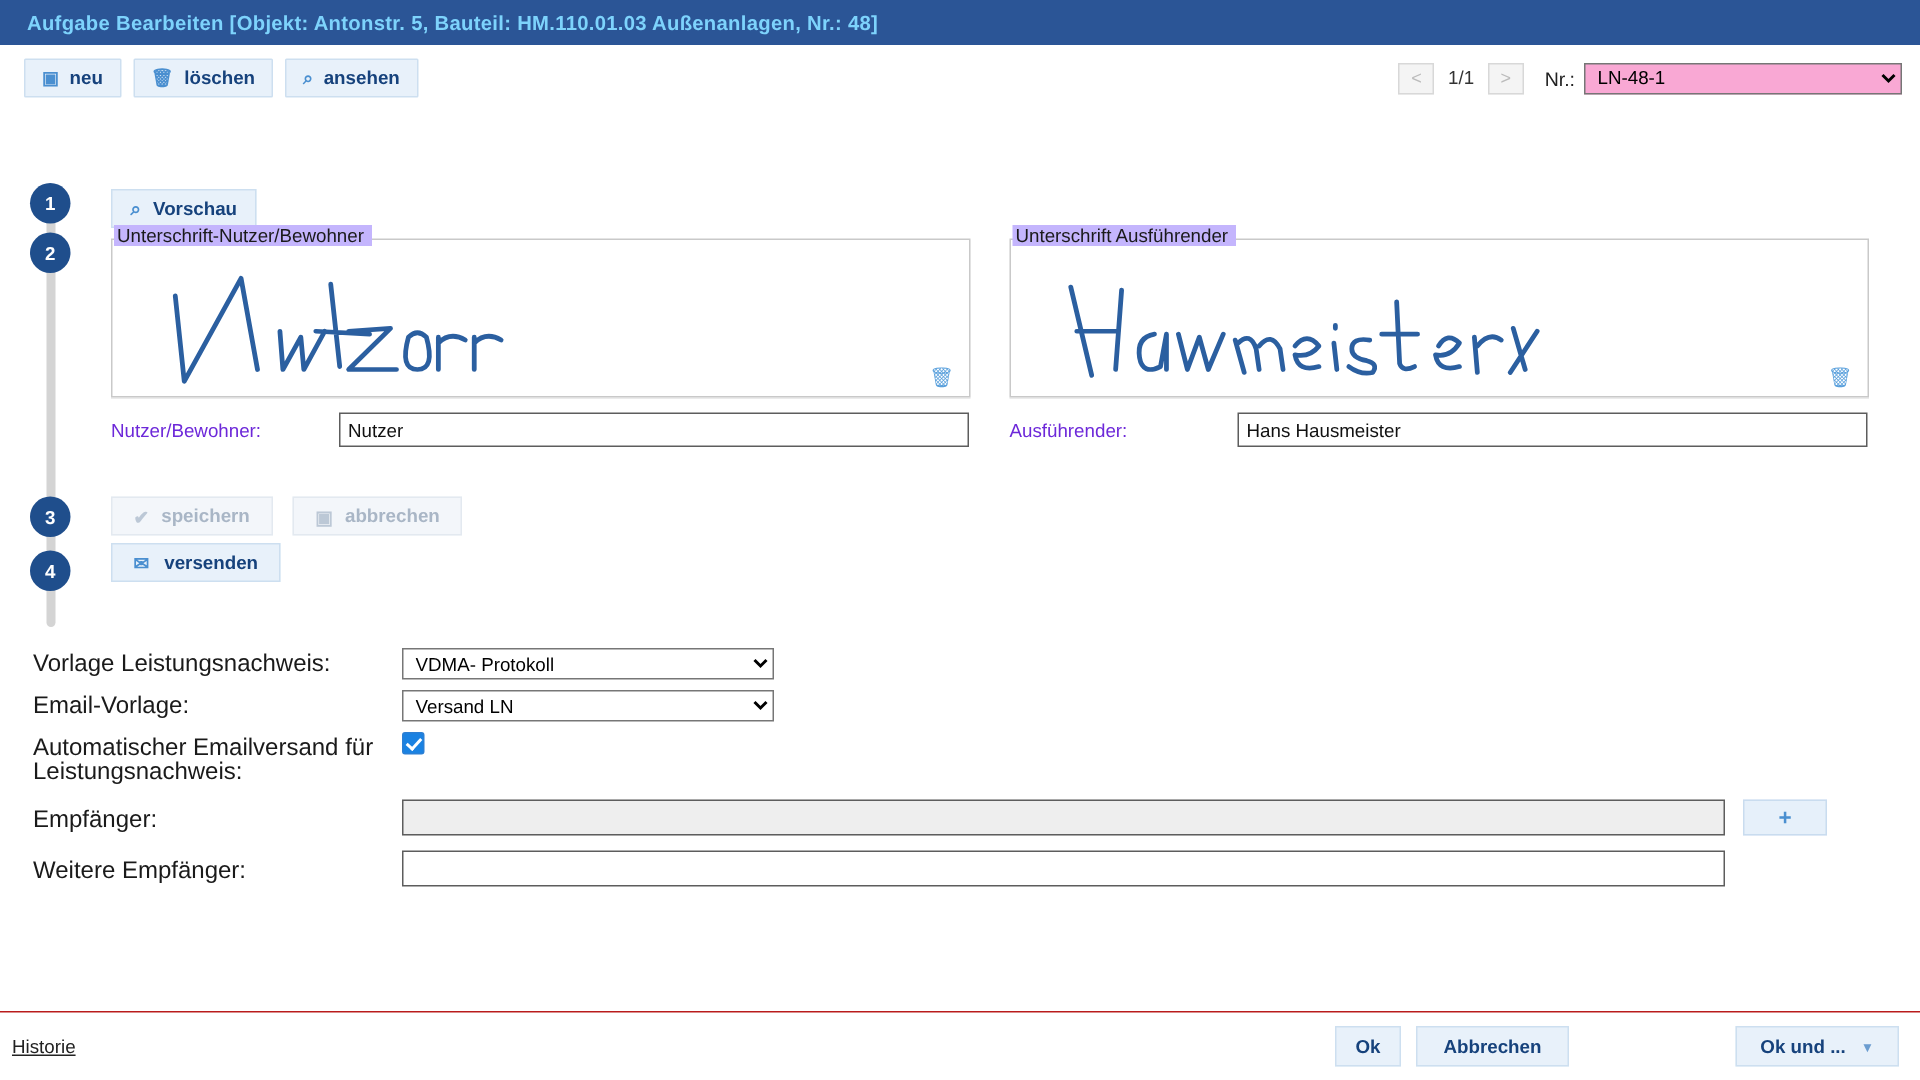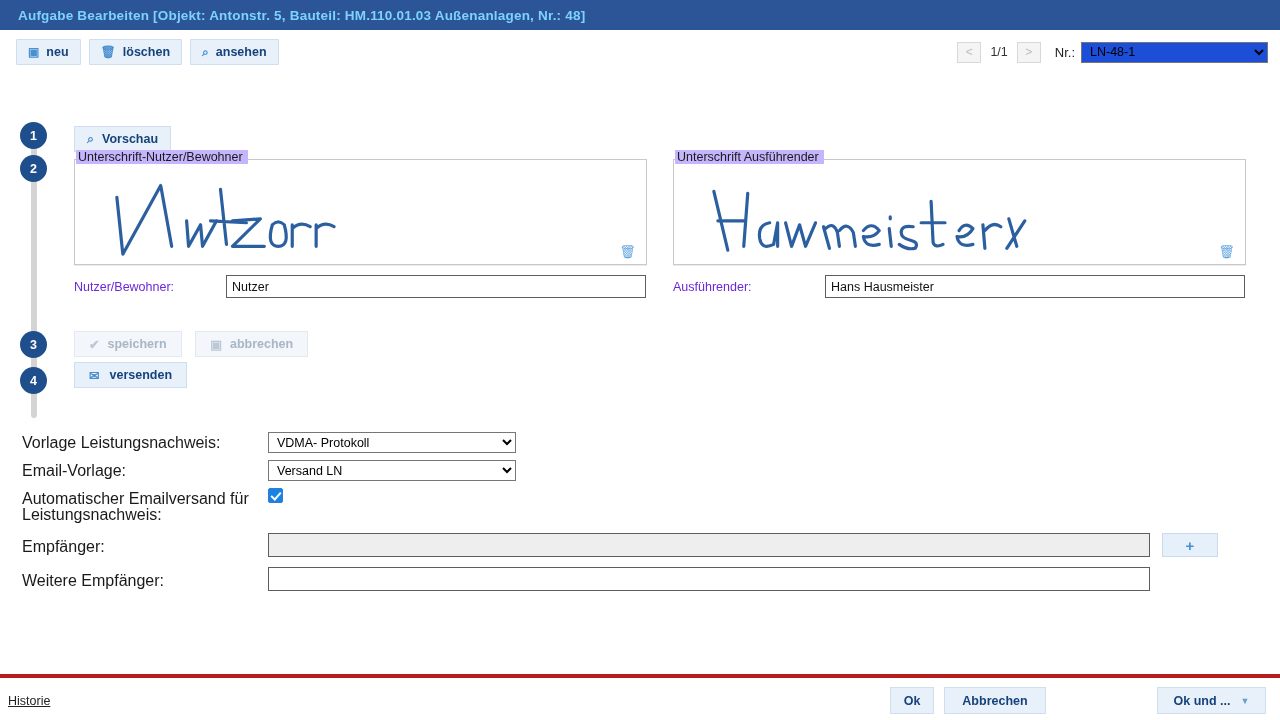--- a/index.html
+++ b/index.html
@@ -103,25 +103,25 @@
     border: 1px solid #d8d8d8;
     background: #f4f4f4;
     color: #bbbbbb;
     display: flex; align-items: center; justify-content: center;
     font-size: 12px;
     cursor: pointer;
   }
   .pagecount { font-size: 12.5px; color: #333; padding: 0 3px; }
   .nrlabel { margin-left: 8px; color: #222; font-size: 13px; }
   select.nrselect {
-    width: 187px; height: 21px;
+    width: 212px; height: 21px;
     font-family: "Liberation Sans", sans-serif;
     font-size: 12.5px;
     border: 1px solid #767676;
-    background: #1d4ed8;
+    background: #f9a8d4;
     color: #000;
     padding-left: 4px;
   }
 
   
   .rail {
     position: absolute;
     left: 31px; top: 126px;
     width: 6px; height: 292px;
     background: #d4d4d4;
@@ -290,21 +290,21 @@
     font-size: 15px; font-weight: bold;
     display: inline-flex; align-items: center; justify-content: center;
     cursor: pointer;
   }
 
   
   .footer {
     position: absolute;
     left: 0; bottom: 0;
     width: 1280px; height: 46px;
-    border-top: 4px solid #b91c1c;
+    border-top: 1px solid #b91c1c;
     background: #ffffff;
     padding-left: 22px;
   }
   .historie {
     position: absolute; left: 8px; top: 16px;
     font-size: 12.5px; color: #222;
     text-decoration: underline;
     cursor: pointer;
   }
   .fbtn {

